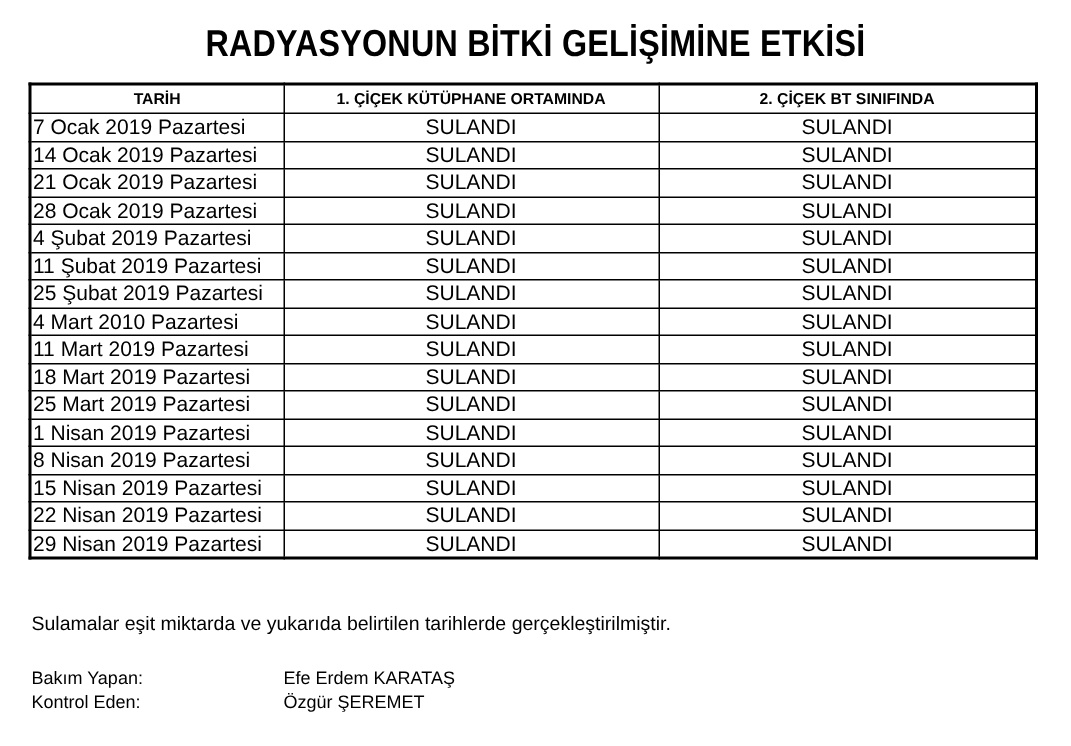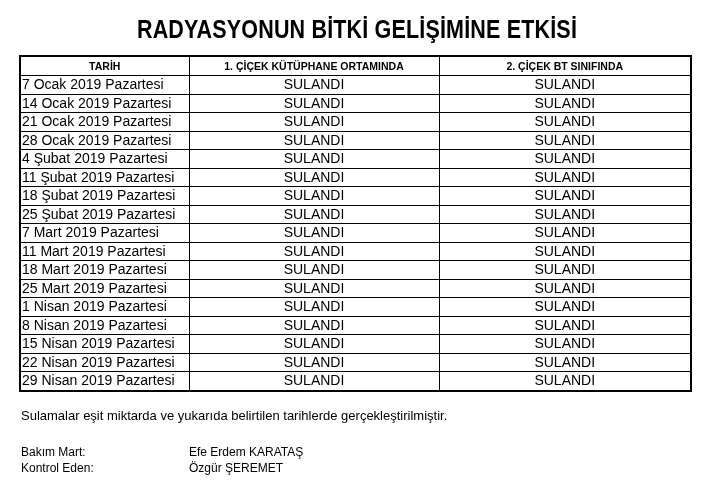--- a/index.html
+++ b/index.html
@@ -132,31 +132,26 @@
         <td class="date">4 Şubat 2019 Pazartesi</td>
         <td class="status">SULANDI</td>
         <td class="status">SULANDI</td>
       </tr>
       <tr>
         <td class="date">11 Şubat 2019 Pazartesi</td>
         <td class="status">SULANDI</td>
         <td class="status">SULANDI</td>
       </tr>
       <tr>
-        <td class="date">18 Şubat 2019 Pazartesi</td>
-        <td class="status">SULANDI</td>
-        <td class="status">SULANDI</td>
-      </tr>
-      <tr>
         <td class="date">25 Şubat 2019 Pazartesi</td>
         <td class="status">SULANDI</td>
         <td class="status">SULANDI</td>
       </tr>
       <tr>
-        <td class="date">7 Mart 2019 Pazartesi</td>
+        <td class="date">4 Mart 2010 Pazartesi</td>
         <td class="status">SULANDI</td>
         <td class="status">SULANDI</td>
       </tr>
       <tr>
         <td class="date">11 Mart 2019 Pazartesi</td>
         <td class="status">SULANDI</td>
         <td class="status">SULANDI</td>
       </tr>
       <tr>
         <td class="date">18 Mart 2019 Pazartesi</td>
@@ -192,17 +187,17 @@
         <td class="date">29 Nisan 2019 Pazartesi</td>
         <td class="status">SULANDI</td>
         <td class="status">SULANDI</td>
       </tr>
     </tbody>
 </table>
 
 <div class="note">Sulamalar eşit miktarda ve yukarıda belirtilen tarihlerde gerçekleştirilmiştir.</div>
 
 <div class="sig-row" style="top:444px;">
-  <span class="label">Bakım Mart:</span><span class="value">Efe Erdem KARATAŞ</span>
+  <span class="label">Bakım Yapan:</span><span class="value">Efe Erdem KARATAŞ</span>
 </div>
 <div class="sig-row" style="top:460px;">
   <span class="label">Kontrol Eden:</span><span class="value">Özgür ŞEREMET</span>
 </div>
 
 </body></html>

